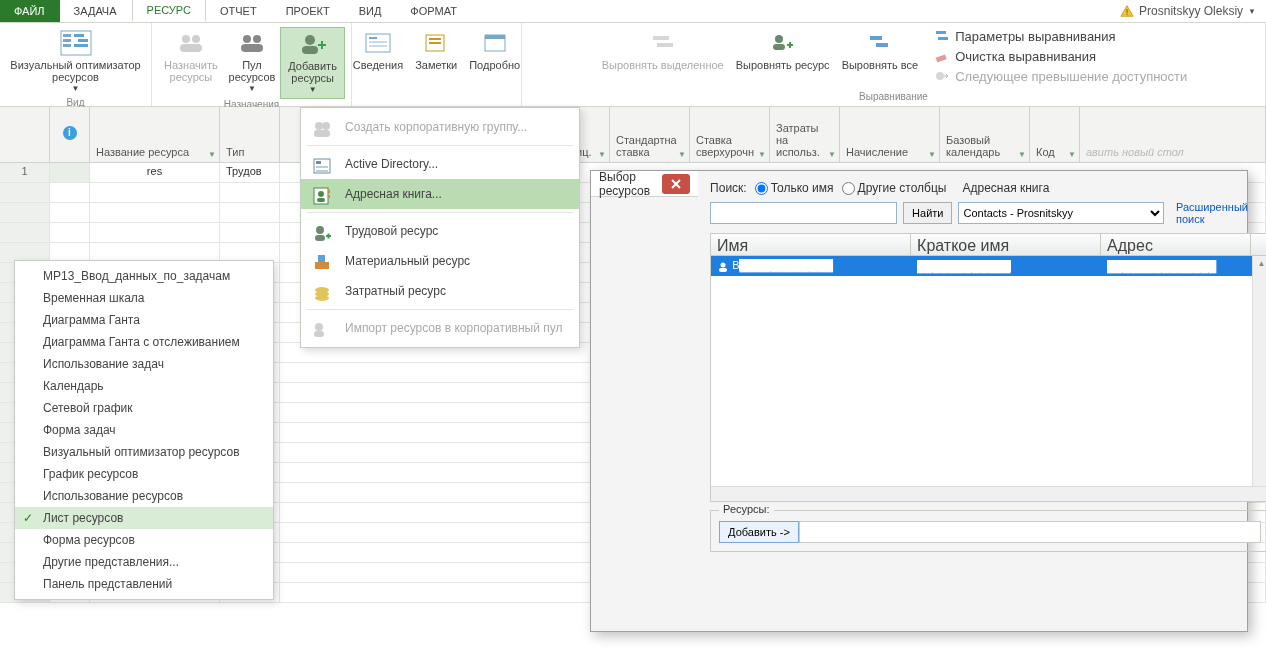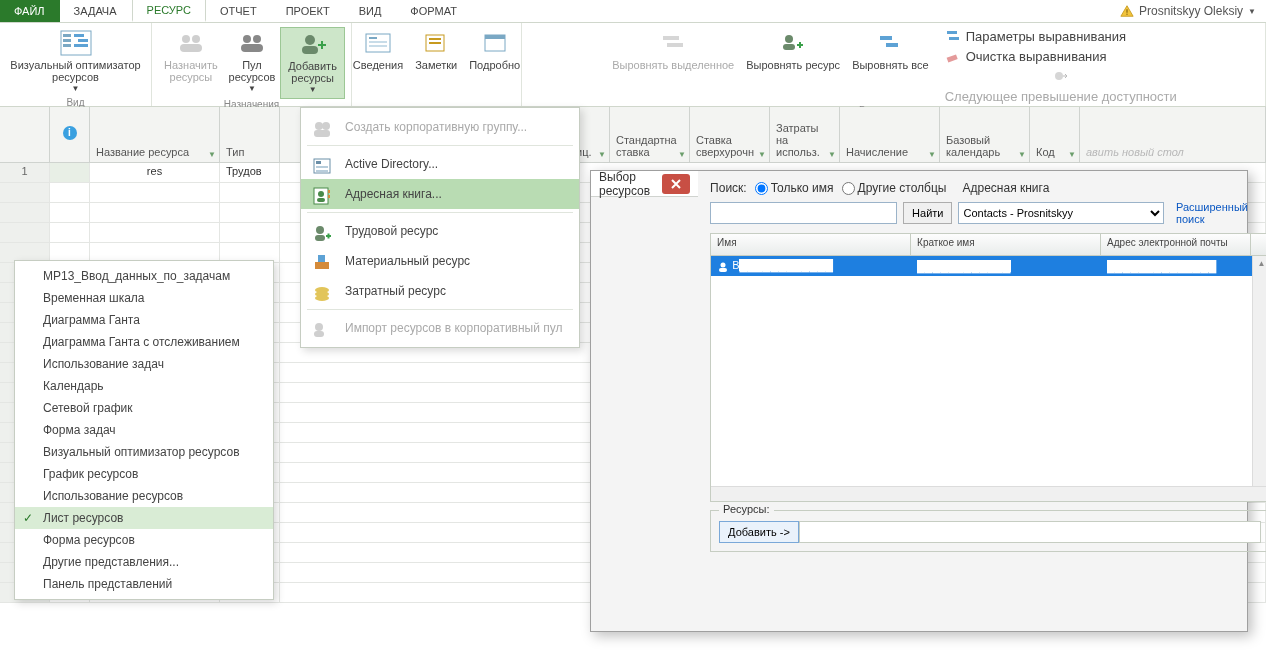--- a/index.html
+++ b/index.html
@@ -20,21 +20,21 @@
   .rg-buttons { display: flex; gap: 4px; }
   .rbtn { display: flex; flex-direction: column; align-items: center; justify-content: flex-start; padding: 2px 4px; min-width: 48px; text-align: center; line-height: 12px; font-size: 11px; color: #444; cursor: pointer; }
   .rbtn.big { min-width: 70px; }
   .rbtn.disabled { color: #aaa; }
   .rbtn .ricon { width: 32px; height: 28px; margin-bottom: 2px; display:flex; align-items:center; justify-content:center;}
   .rbtn .caret { font-size: 8px; }
   .rbtn.highlight { background: #cde6c9; border: 1px solid #9cc795; }
   .ribbon-small-list { display: flex; flex-direction: column; gap: 2px; justify-content: flex-start; }
   .ribbon-small-item { display: flex; gap: 5px; align-items: center; font-size: 13px; color: #444; padding: 1px 2px; cursor:pointer;}
   .ribbon-small-item .sicon { width: 16px; height: 16px; }
-  .ribbon-small-item.disabled { color: #aaa; flex-direction: column; }
+  .ribbon-small-item.disabled { color: #aaa; }
 
   
   .sheet { position: relative; height: calc(655px - 23px - 84px); }
   .col-headers { height: 56px; display: flex; border-bottom: 1px solid #cfd3cf; background: #f3f4f2; font-size: 11px; }
   .colh { border-right: 1px solid #cfd3cf; display:flex; align-items:flex-end; padding: 0 6px 4px; color:#555; position:relative;}
   .colh .drop { position:absolute; right:3px; bottom:3px; font-size:8px; color:#6c9e6c;}
   .rownum-col { width: 50px; }
   .info-col { width: 40px; display:flex; align-items:center; justify-content:center;}
   .info-icon { width:14px; height:14px; background:#3aa0e0; border-radius:50%; color:#fff; font-weight:bold; display:flex; align-items:center; justify-content:center; font-size:10px;}
   .grid-body { display:flex; flex-direction:column; }
@@ -65,21 +65,21 @@
   .dlg-search-row label { display:flex; align-items:center; gap:3px; }
   .dlg-search-row strong { font-weight:400;}
   .dlg-input-row { display:flex; align-items:center; gap: 6px; margin-bottom:8px;}
   .dlg-input-row input[type=text] { height: 22px; border:1px solid #9bb3c9; background:#fff; padding: 0 4px; }
   .dlg-input-row .search-box { width: 190px; }
   .dlg-input-row button { height: 22px; padding: 0 8px; border:1px solid #adadad; background:#f0f0f0; cursor:pointer; font-size:11px;}
   .dlg-input-row select { height: 22px; width: 225px; border:1px solid #9bb3c9; background:#fff; font-size:11px;}
   .adv-link { color:#0a57c2; cursor:pointer; font-size:11px;}
   .dlg-table { border:1px solid #c6cdc2; background:#fff; flex:0 0 auto;}
   .dlg-th-row { display:flex; background: linear-gradient(#fdfdfd,#e9eceb); height: 22px; border-bottom:1px solid #c6cdc2;}
-  .dlg-th { border-right:1px solid #c6cdc2; padding: 3px 6px; font-size:10px; color:#444;}
+  .dlg-th { border-right:1px solid #c6cdc2; padding: 3px 6px; font-size:16px; color:#444;}
   .dlg-table-body { height: 230px; overflow:auto; position:relative; background:#fff;}
   .dlg-tr { display:flex; height: 20px; align-items:center;}
   .dlg-tr.selected { background:#1e7fe0; color:#fff;}
   .dlg-td { padding: 2px 6px; font-size:11px; white-space:nowrap;}
   .dlg-scroll { height: 15px; background:#f0f0f0; border-top:1px solid #dcdcdc;}
   .dlg-res-group { margin-top:8px; border:1px solid #c6cdc2; padding: 10px 8px 8px; position:relative;}
   .dlg-res-group .legend { position:absolute; top:-8px; left:8px; background:#f4f4f4; padding: 0 4px; font-size:11px;}
   .dlg-res-group .row { display:flex; align-items:center;}
   .res-input { flex:1; height:22px; border:1px solid #c6cdc2; background:#fff;}
   .add-btn { height:22px; padding:0 8px; border:1px solid #7aa8d8; background:#eaf2fb; cursor:pointer; font-size:11px;}

